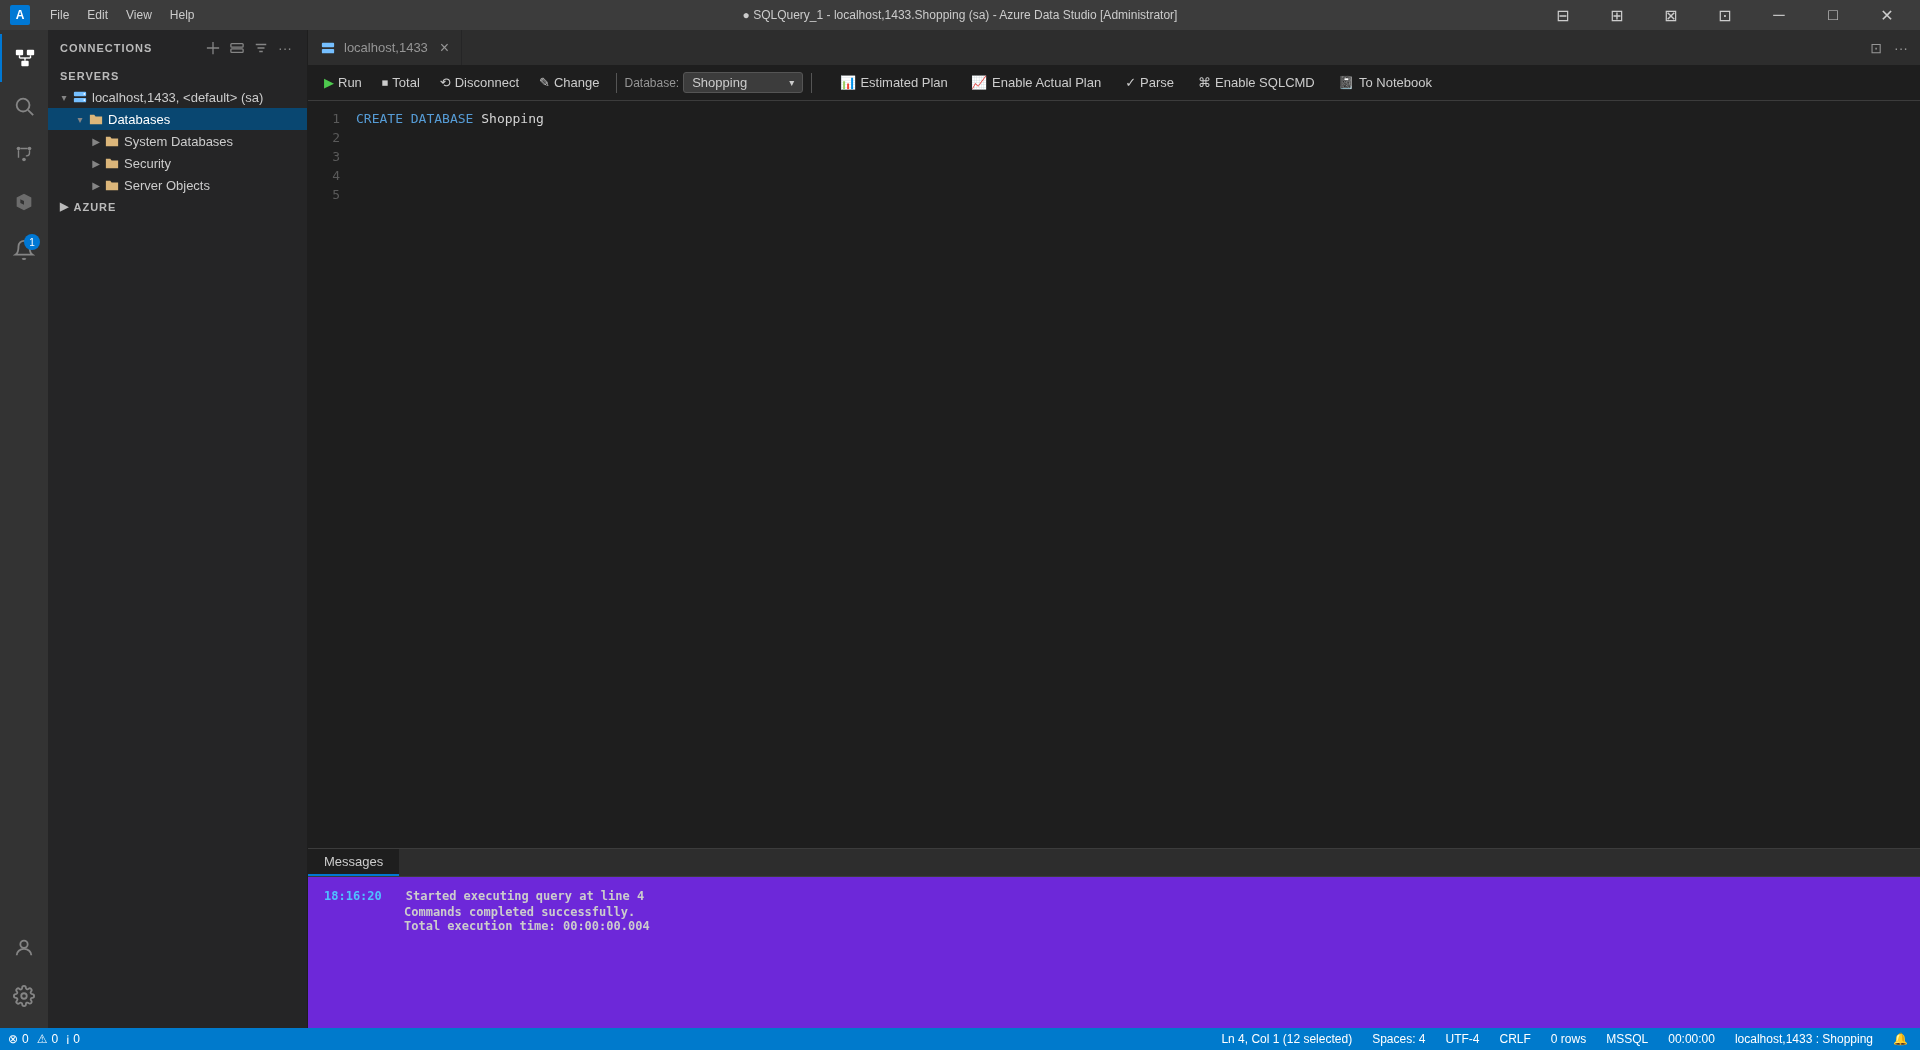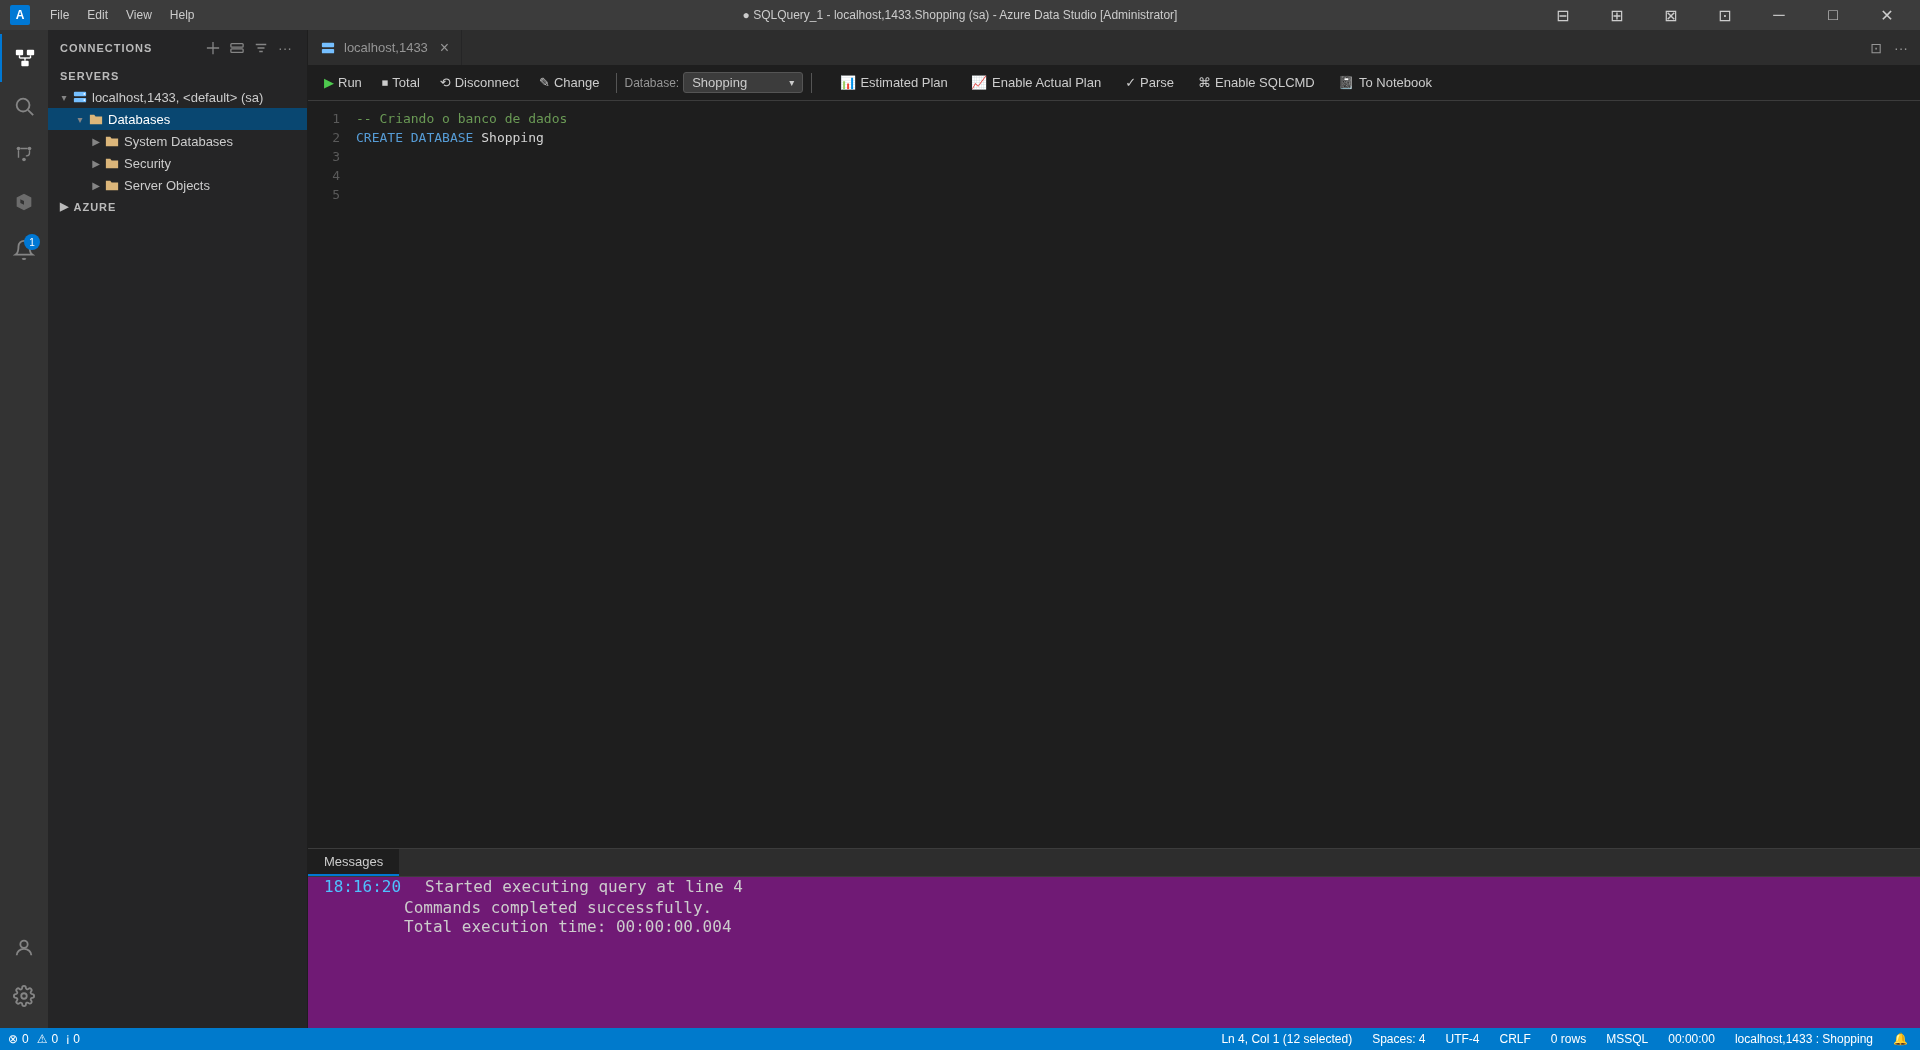--- a/index.html
+++ b/index.html
@@ -71,25 +71,25 @@
     
     .editor-area { flex: 1; display: flex; overflow: hidden; }
     .editor-container { flex: 1; display: flex; flex-direction: column; overflow: hidden; }
     .editor-top { flex: 1; overflow: hidden; display: flex; }
     .line-numbers { width: 40px; background: #1e1e1e; padding: 8px 0; text-align: right; color: #5a5a5a; font-size: 13px; font-family: 'Consolas', monospace; line-height: 19px; flex-shrink: 0; padding-right: 8px; }
     .code-area { flex: 1; padding: 8px 8px; font-family: 'Consolas', monospace; font-size: 13px; line-height: 19px; overflow-y: auto; }
     .code-line { height: 19px; white-space: pre; display: flex; align-items: center; }
     .code-line.selected-line { background: #1e3a5f; }
 
     
-    .result-panel { height: 180px; background: #701a75; border-top: 1px solid #3c3c3c; display: flex; flex-direction: column; flex-shrink: 0; }
+    .result-panel { height: 180px; background: #6d28d9; border-top: 1px solid #3c3c3c; display: flex; flex-direction: column; flex-shrink: 0; }
     .result-tabs { height: 28px; display: flex; align-items: stretch; background: #2d2d2d; border-bottom: 1px solid #3c3c3c; }
     .result-tab { padding: 4px 16px; font-size: 13px; cursor: pointer; color: #969696; display: flex; align-items: center; }
     .result-tab.active { color: #cccccc; border-bottom: 2px solid #0078d4; background: #1e1e1e; }
-    .result-content { flex: 1; padding: 0 16px; overflow-y: auto; font-family: 'Consolas', monospace; font-size: 16px; }
+    .result-content { flex: 1; padding: 12px 16px; overflow-y: auto; font-family: 'Consolas', monospace; font-size: 12px; font-weight: bold; }
     .msg-row { display: flex; gap: 24px; margin-bottom: 2px; }
     .msg-time { color: #4fc1ff; white-space: nowrap; }
     .msg-text { color: #cccccc; }
     .msg-sub { color: #cccccc; margin-left: 80px; }
 
     
     .status-bar { height: 22px; background: #007acc; display: flex; align-items: center; padding: 0 8px; font-size: 12px; color: #ffffff; flex-shrink: 0; }
     .status-left { display: flex; align-items: center; gap: 12px; }
     .status-right { margin-left: auto; display: flex; align-items: center; gap: 12px; }
     .status-item { display: flex; align-items: center; gap: 4px; cursor: pointer; padding: 0 4px; }
@@ -342,23 +342,20 @@
         <div class="editor-top">
           <div class="line-numbers">
             <div>1</div>
             <div>2</div>
             <div>3</div>
             <div>4</div>
             <div>5</div>
           </div>
           <div class="code-area">
             <div class="code-line">
-              <span style="color:#6a9955;">-- Criando o banco de dados</span>
-            </div>
-            <div class="code-line">
               <span style="color:#569cd6;">CREATE DATABASE</span><span style="color:#d4d4d4;"> Shopping</span>
             </div>
             <div class="code-line"></div>
             <div class="code-line"></div>
           </div>
         </div>
 
         <div class="result-panel">
           <div class="result-tabs">
             <div class="result-tab active">Messages</div>

